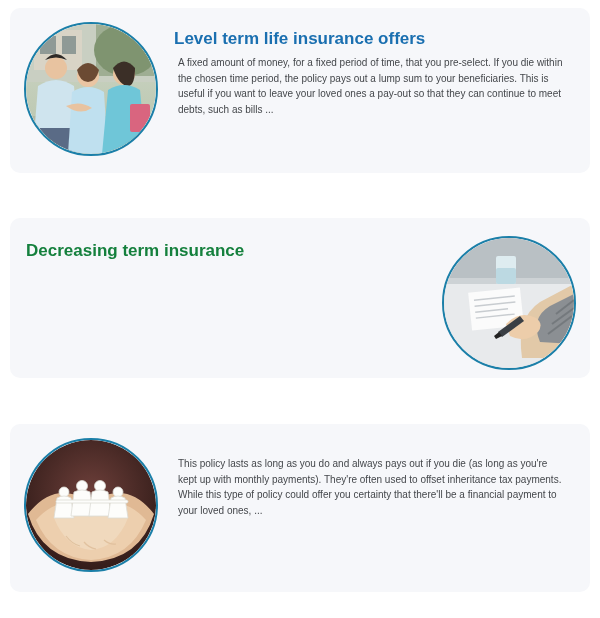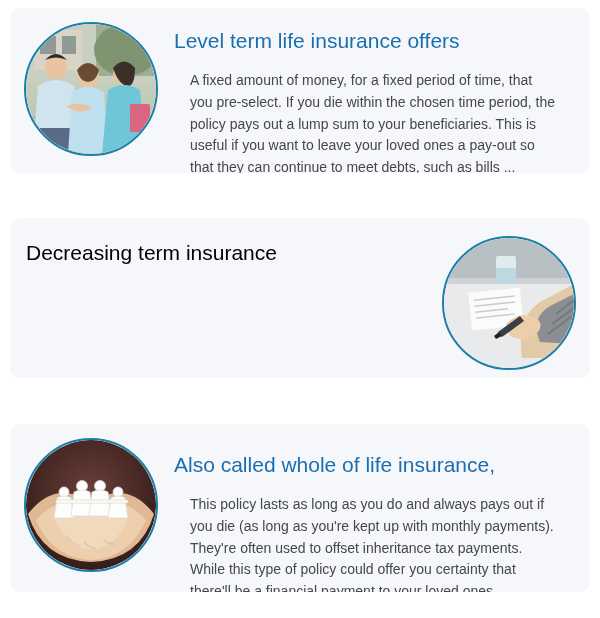--- a/index.html
+++ b/index.html
@@ -63,29 +63,29 @@
     margin-right: 16px;
   }
   .media svg { display: block; width: 100%; height: 100%; }
 
   .content {
     flex: 1 1 auto;
     min-width: 0;
   }
   .card-title {
     margin: 0 0 6px 0;
-    font-size: 21px;
-    font-weight: normal;
+    font-size: 17px;
+    font-weight: bold;
     color: #1a6fb0;
     line-height: 1.25;
   }
-  .card-title.teal { color: #000000; }
+  .card-title.teal { color: #15803d; }
   .card-body {
-    margin: 16px;
-    font-size: 14px;
+    margin: 4px;
+    font-size: 10px;
     line-height: 1.55;
     color: #44474b;
   }
   .c1 .content { padding-top: 6px; }
   .c2 .content { padding-top: 4px; padding-right: 4px; }
   .c3 .content { padding-top: 14px; }
 </style>
 </head>
 <body>
 
@@ -226,18 +226,17 @@
 
           <g stroke="#dfbf9c" stroke-width="1.2" fill="none" opacity="0.9">
             <path d="M40 96 q6 8 14 10"></path>
             <path d="M58 102 q5 6 12 7"></path>
             <path d="M78 100 q6 5 12 4"></path>
           </g>
         </g>
       </svg>
     </div>
     <div class="content">
-      <h3 class="card-title">Also called whole of life insurance,</h3>
       <p class="card-body">This  policy lasts as long as you do and always pays out if you die (as long as you're kept up with monthly payments). They're often used to offset inheritance tax payments. While this type of policy could offer you certainty that there'll be a financial payment to your loved ones, ...</p>
     </div>
   </div>
 
 </div>
 
 </body></html>

